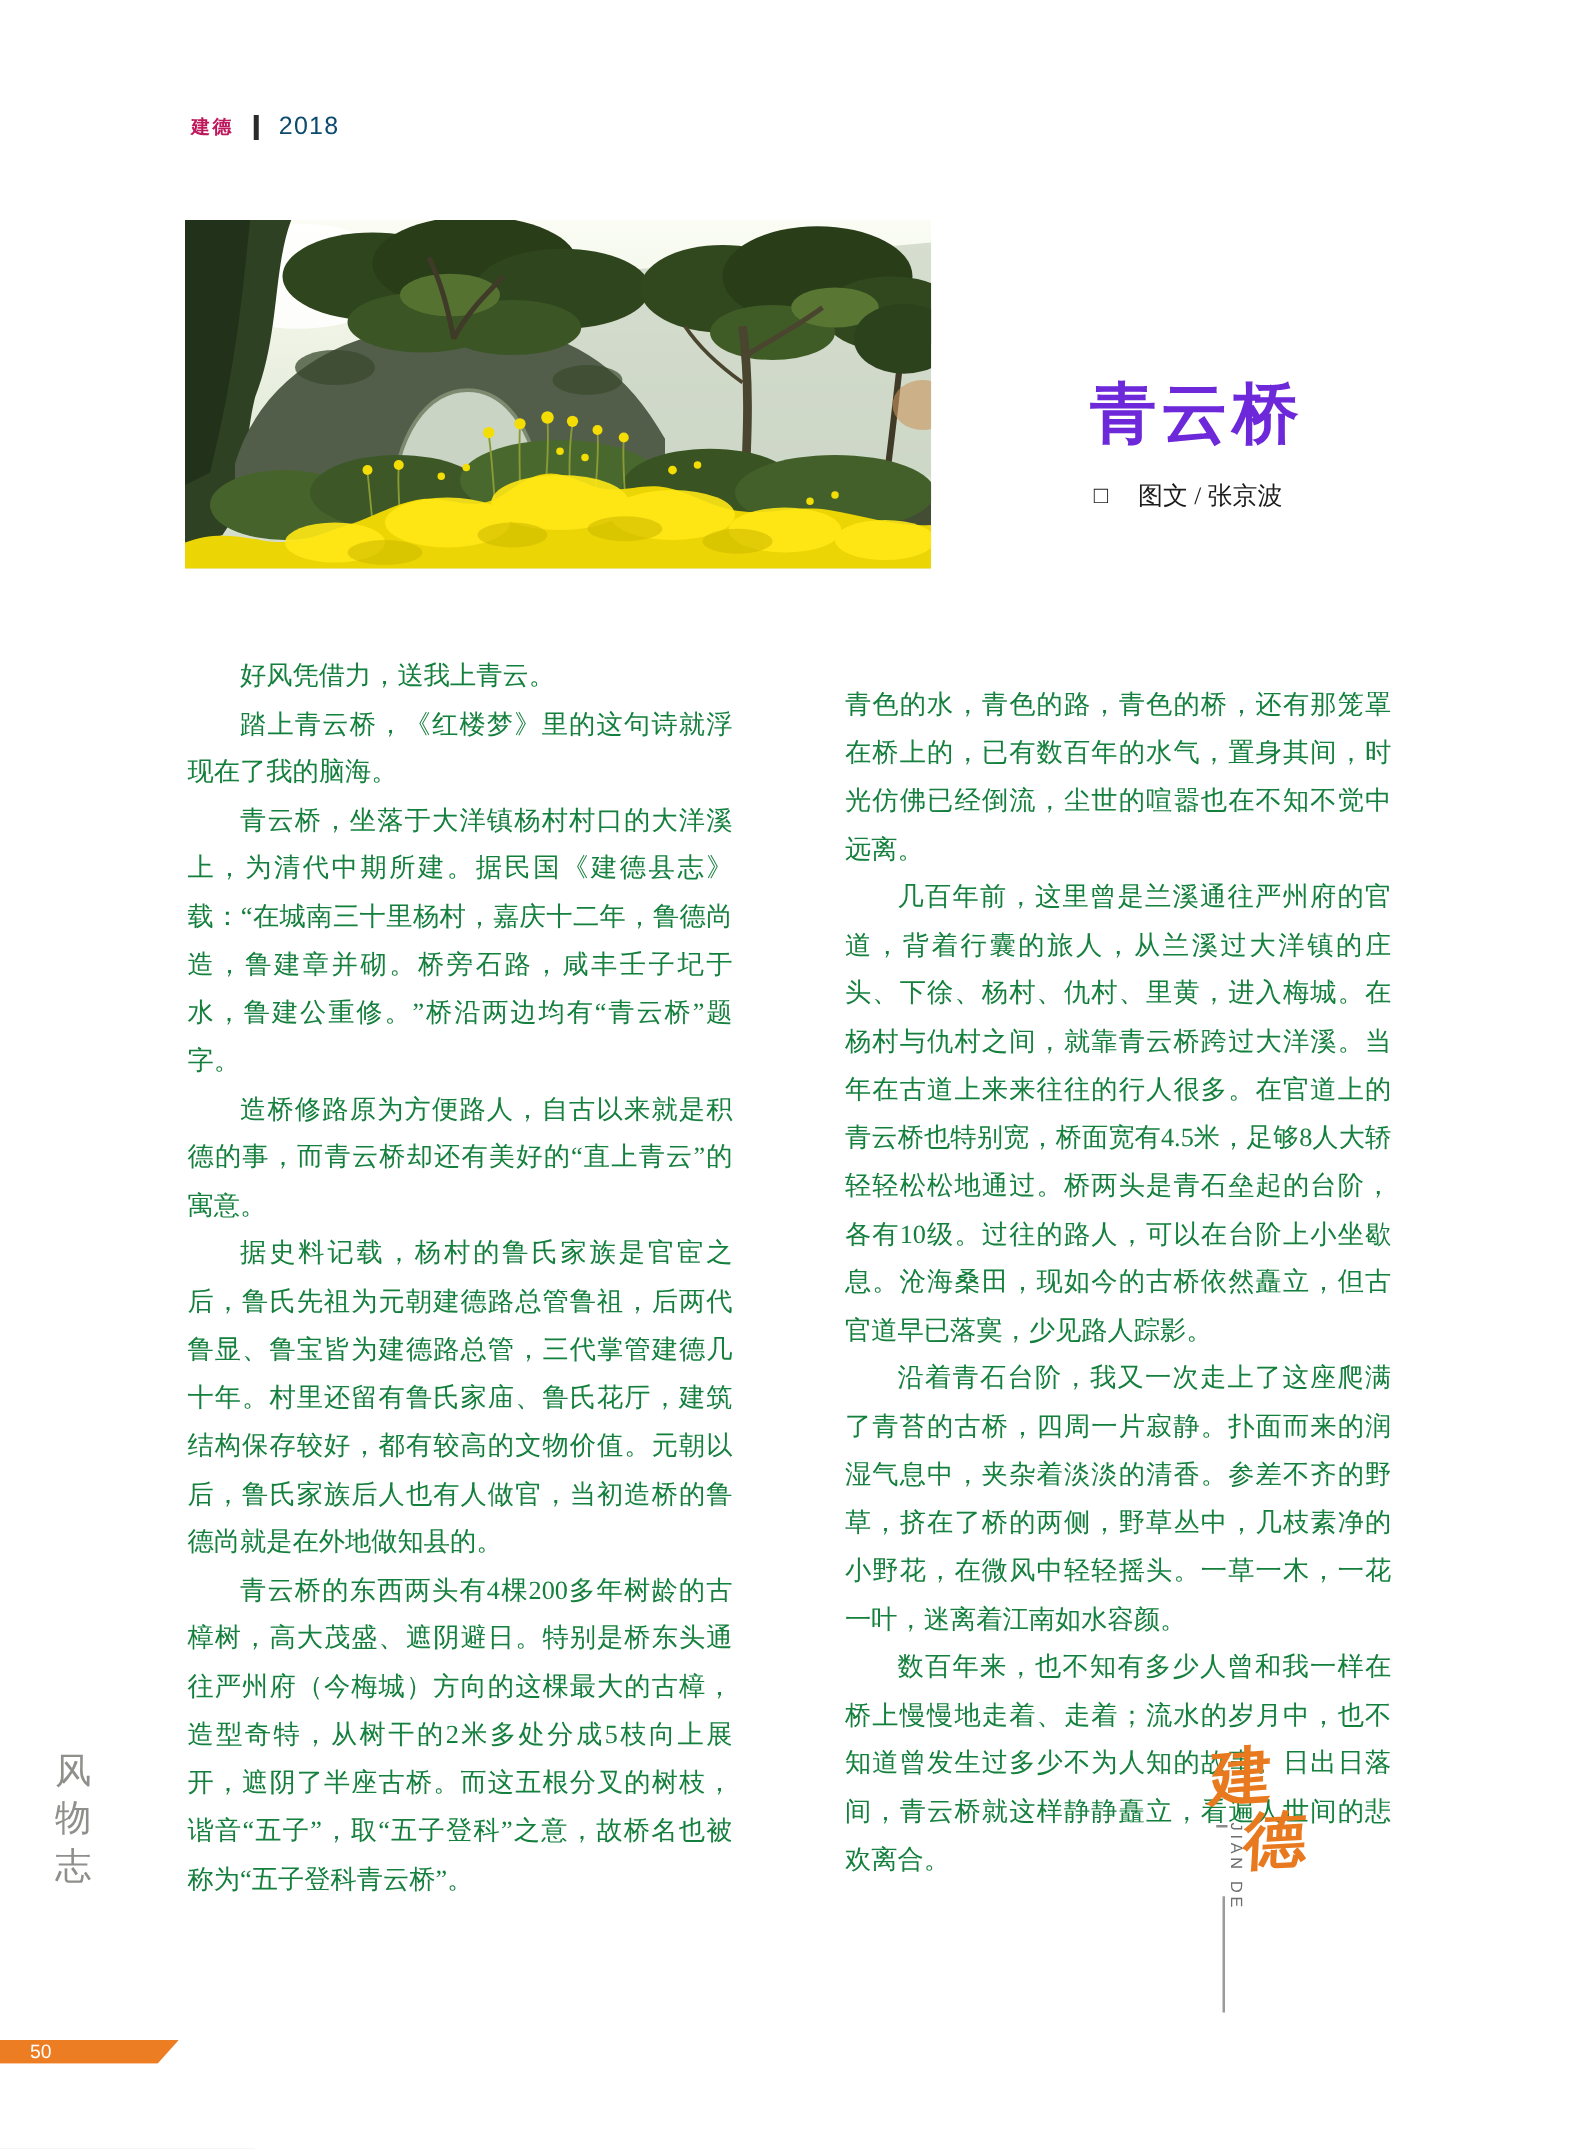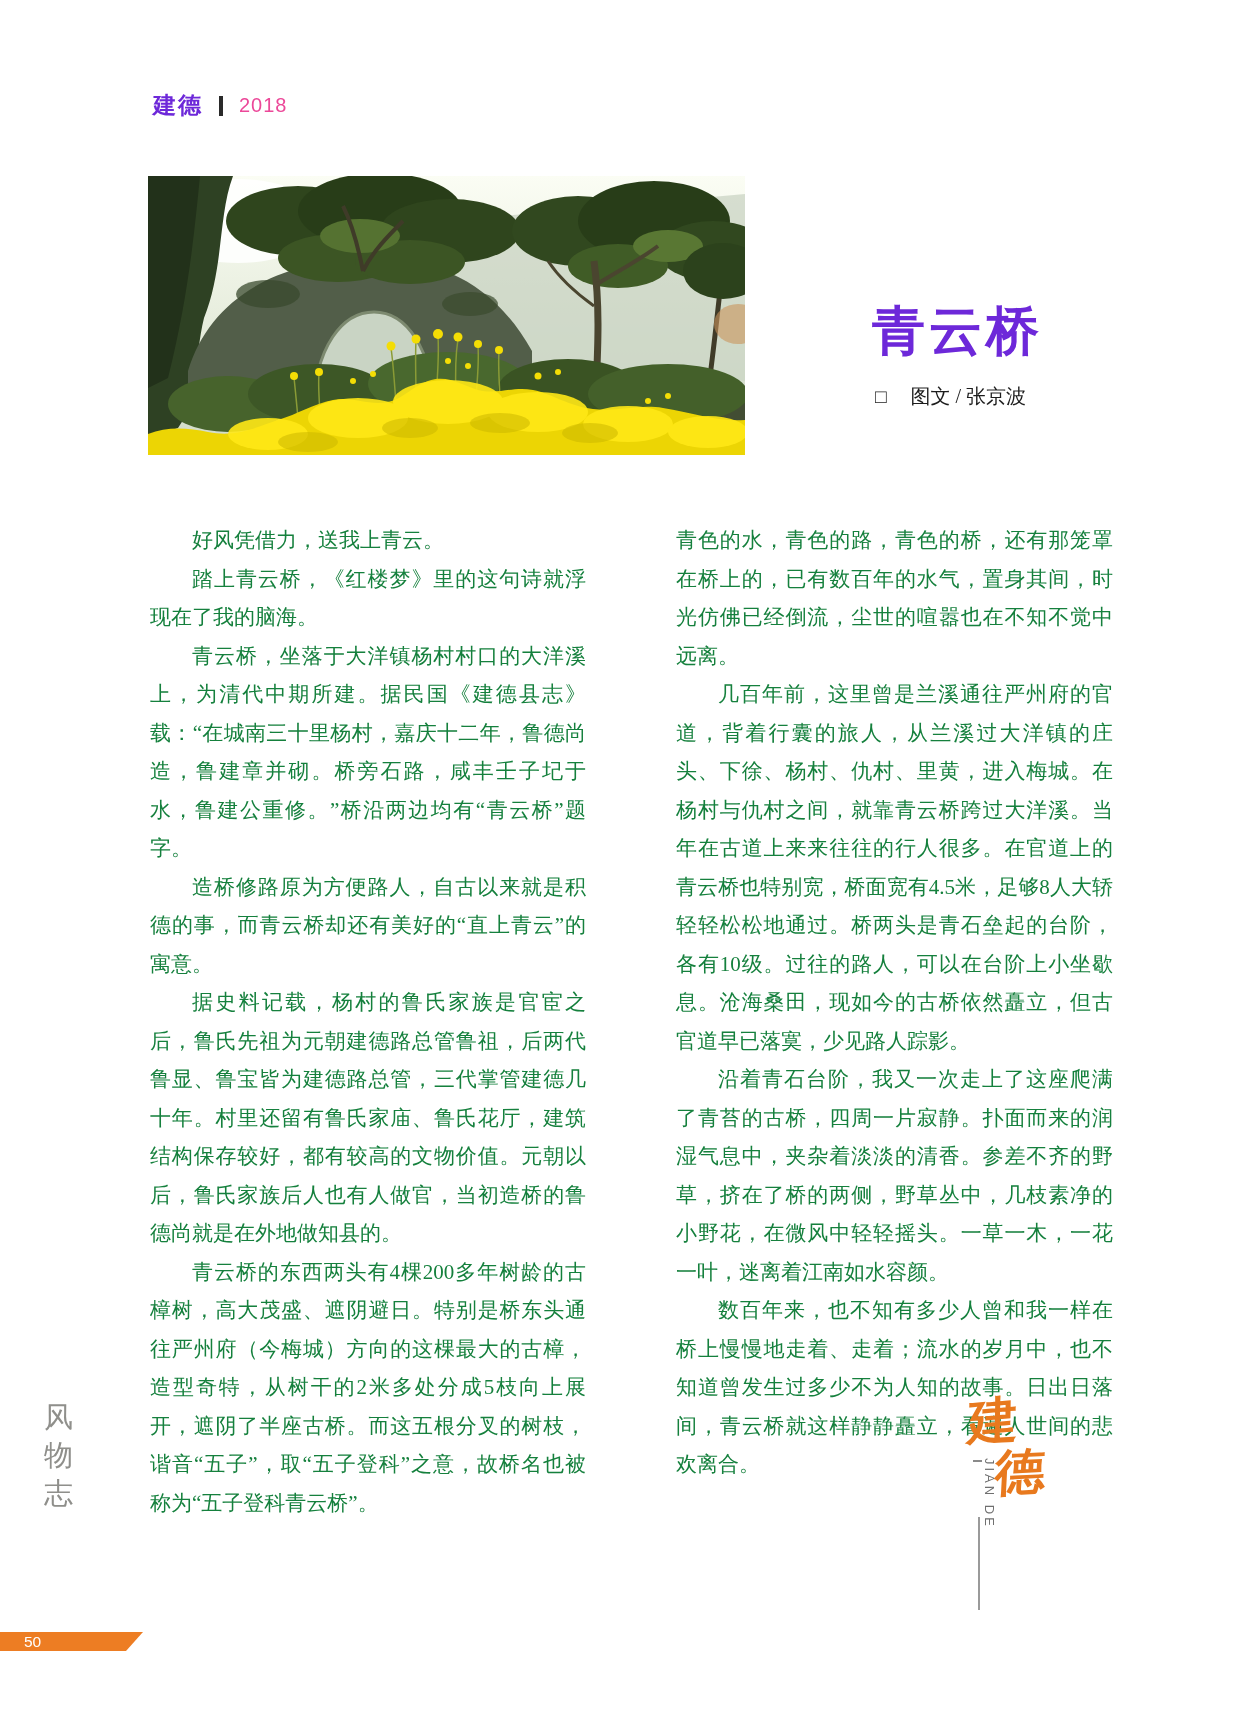--- a/index.html
+++ b/index.html
@@ -5,42 +5,42 @@
   html,body{margin:0;padding:0;background:#e9e9e9;}
   .page{
     position:relative; width:1258px; height:1719px; background:#ffffff;
     margin:0 auto; overflow:hidden;
     font-family:"Liberation Serif","DejaVu Serif",serif; color:#1f1f1f;
   }
 
   
   .header{position:absolute; left:153px; top:90px; display:flex; align-items:center; gap:16px;
           font-family:"Liberation Sans","DejaVu Sans",sans-serif;}
-  .brand{font-weight:bold; font-size:23px; letter-spacing:2px; color:#6d28d9;}
+  .brand{font-weight:bold; font-size:15px; letter-spacing:2px; color:#be185d;}
   .header-divider{width:4px; height:20px; background:#2a2a2a;}
-  .year{font-size:20px; color:#ec4899; letter-spacing:1px;}
+  .year{font-size:20px; color:#0c4a6e; letter-spacing:1px;}
 
   
   .photo{position:absolute; left:148px; top:176px; width:597px; height:279px; overflow:hidden;}
   .photo svg{display:block; width:100%; height:100%;}
 
   
   .title{position:absolute; left:872px; top:296px; font-family:"Liberation Sans","DejaVu Sans",sans-serif;
          font-weight:bold; font-size:53px; letter-spacing:4px; color:#6d28d9;}
   .byline{position:absolute; left:875px; top:383px; font-size:20px; color:#1c1c1c;
           display:flex; align-items:center; gap:24px;}
   .byline-mark{font-size:19px; line-height:1;}
 
   
   .column{position:absolute; top:521px; font-size:21px; line-height:38.5px;
           text-align:justify; text-justify:inter-ideograph; color:#15803d;}
   .col-left{left:150px; width:436px;}
   .col-right{left:676px; width:437px;}
   .column p{margin:0; text-indent:2em;}
-  .column p.no-indent{text-indent:0;}
+  .column p.no-indent{text-indent:0;margin-top:23px;}
 
   
   .vertical-label{position:absolute; left:44px; top:1403px; display:flex; flex-direction:column;
                   gap:9px; color:#8f8f8b; font-family:"Liberation Sans","DejaVu Sans",sans-serif;
                   font-size:29px; line-height:1; letter-spacing:0;}
 
   
   .page-banner{position:absolute; left:0; top:1632px; width:107px; height:19px; background:#ed7d23;
                clip-path:polygon(0 0,100% 0,calc(100% - 17px) 100%,0 100%);
                display:flex; align-items:center; padding-right:12px;

